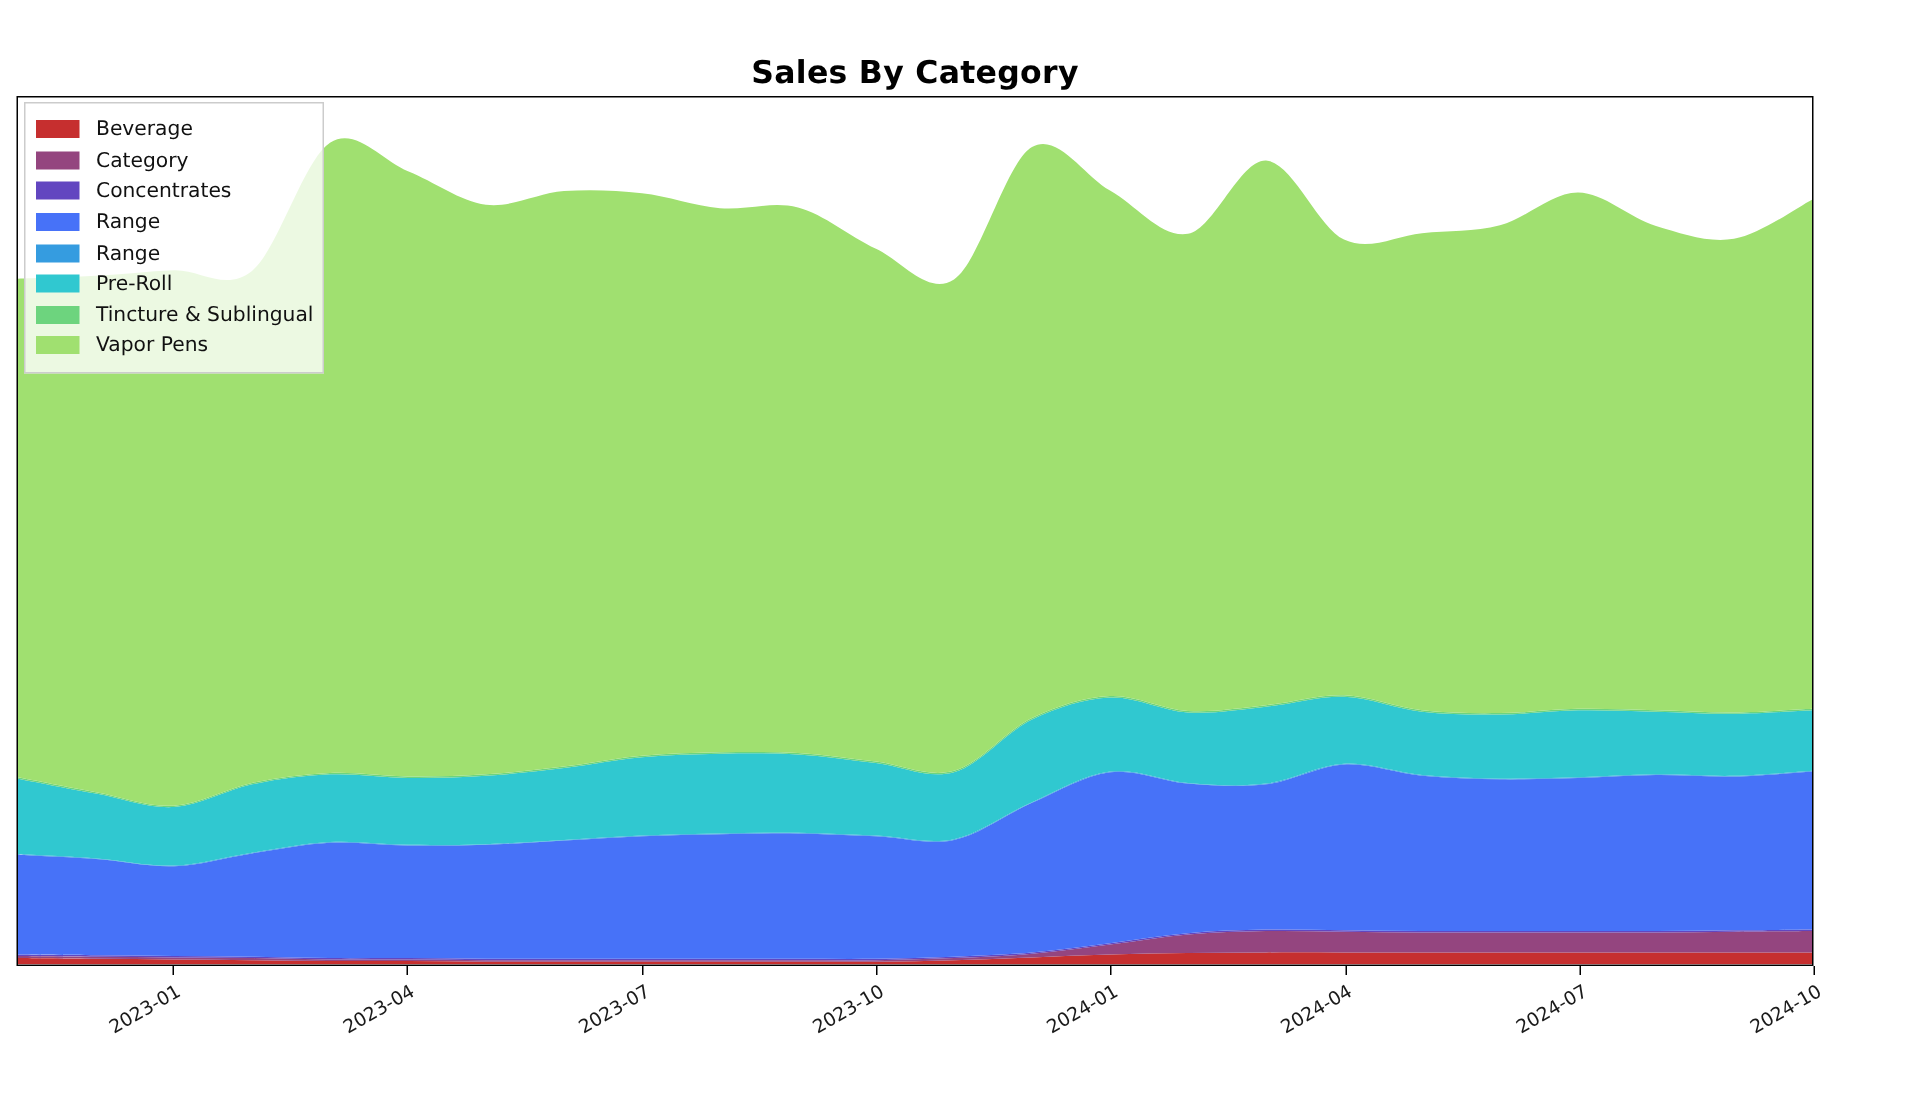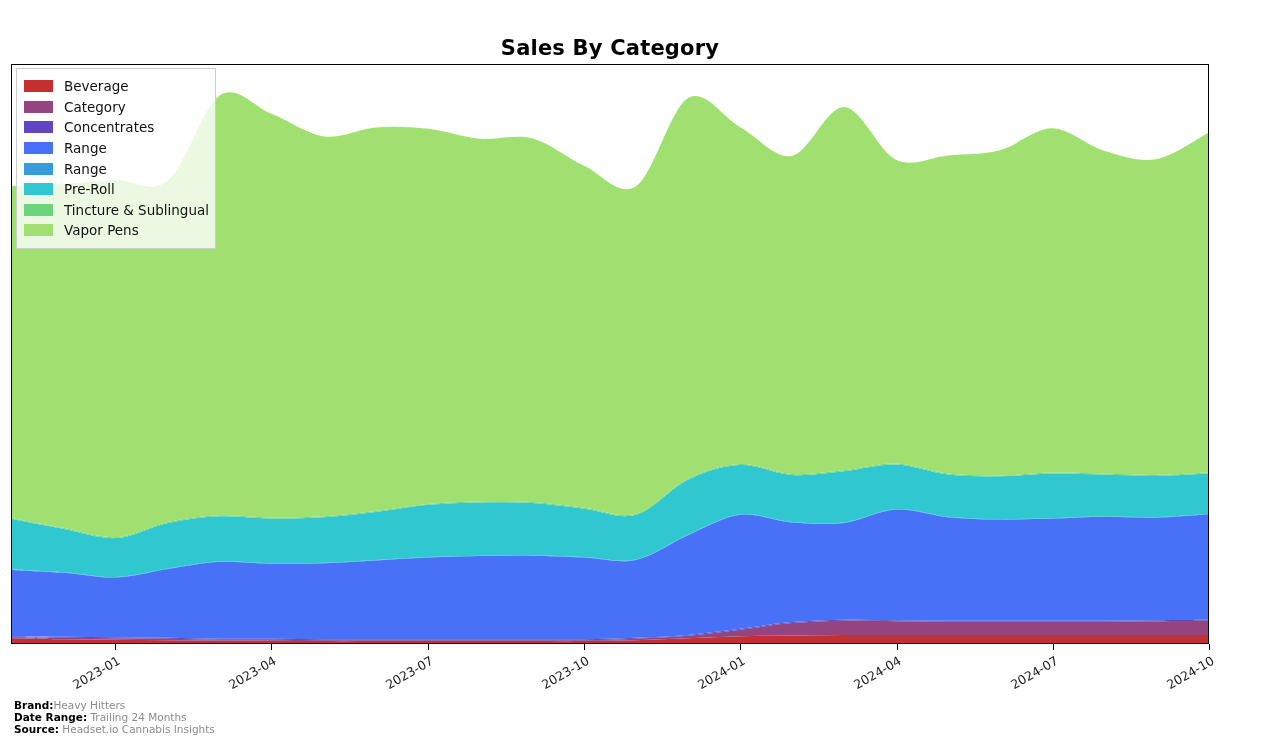--- a/index.html
+++ b/index.html
@@ -163,19 +163,14 @@
       <div style="position: absolute; top: 0px; width: 1px; height: 6px; background: rgb(0, 0, 0); left: 740.2px;"></div>
       <div class="xtick-label" style="left: 688.217px; top: 9px; width: 52px; text-align: right;">2024-01</div>
       <div style="position: absolute; top: 0px; width: 1px; height: 6px; background: rgb(0, 0, 0); left: 896.5px;"></div>
       <div class="xtick-label" style="left: 844.478px; top: 9px; width: 52px; text-align: right;">2024-04</div>
       <div style="position: absolute; top: 0px; width: 1px; height: 6px; background: rgb(0, 0, 0); left: 1052.7px;"></div>
       <div class="xtick-label" style="left: 1000.74px; top: 9px; width: 52px; text-align: right;">2024-07</div>
       <div style="position: absolute; top: 0px; width: 1px; height: 6px; background: rgb(0, 0, 0); left: 1209px;"></div>
       <div class="xtick-label" style="left: 1157px; top: 9px; width: 52px; text-align: right;">2024-10</div>
     </div>
 
-  <div id="footnote">
-    <div class="fn-line"><span class="fn-key">Brand:</span><span>Heavy Hitters</span></div>
-    <div class="fn-line"><span class="fn-key">Date Range:</span> <span>Trailing 24 Months</span></div>
-    <div class="fn-line"><span class="fn-key">Source:</span> <span>Headset.io Cannabis Insights</span></div>
-  </div>
 
 </div>
 
 </body></html>

